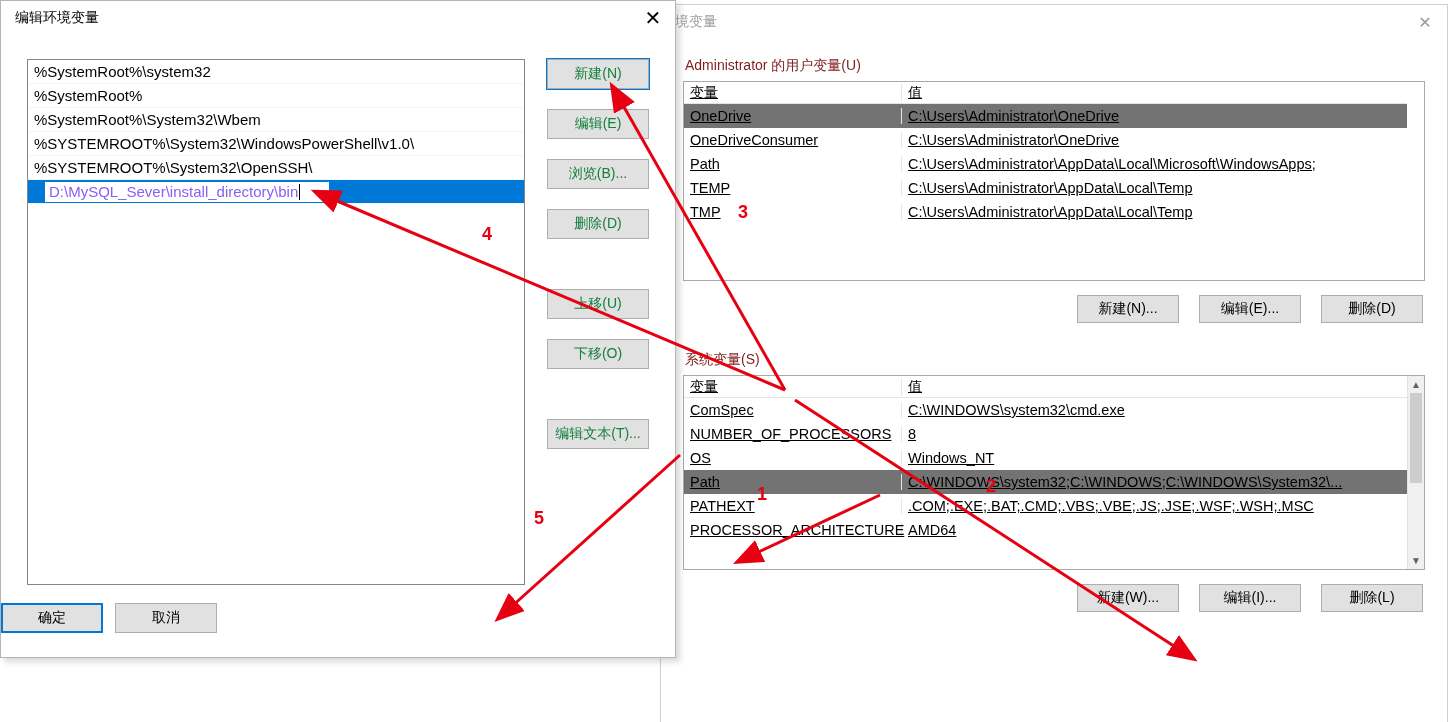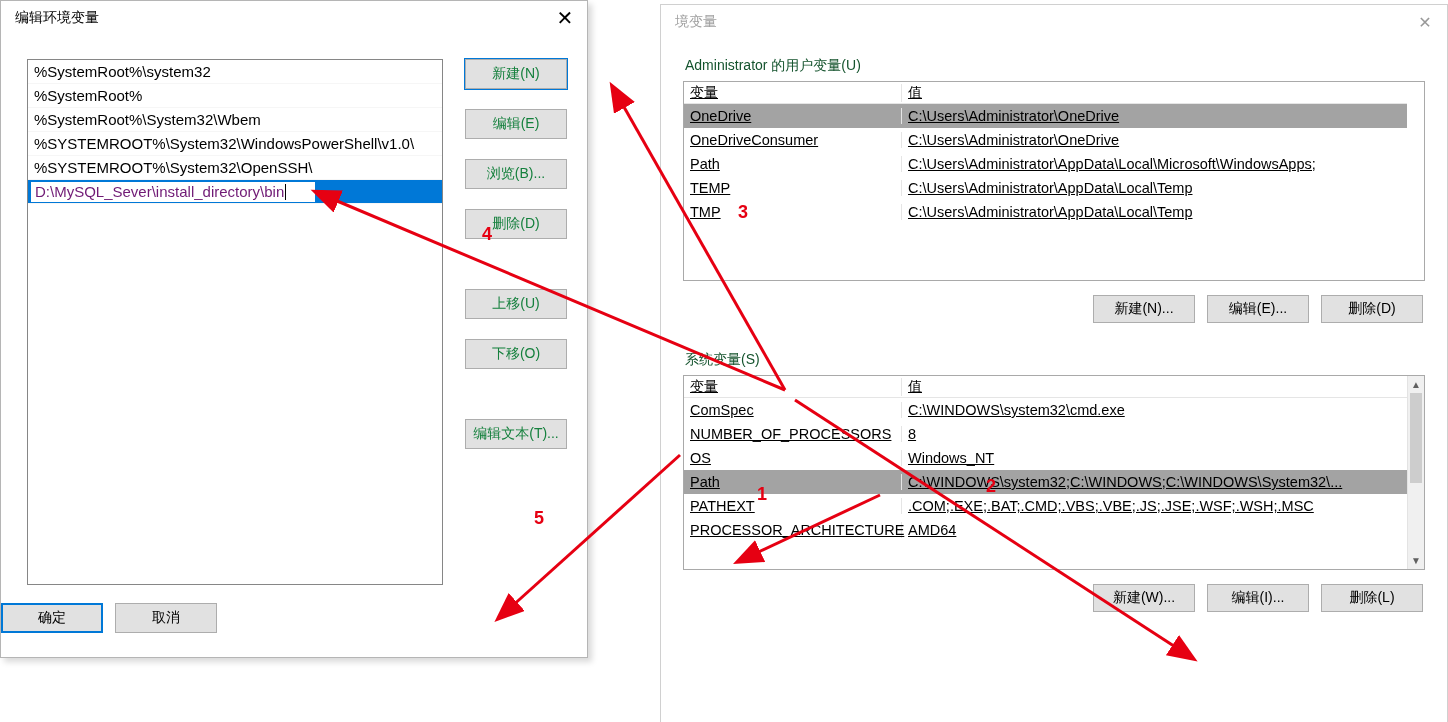--- a/index.html
+++ b/index.html
@@ -14,58 +14,58 @@
     border: 1px solid #d0d0d0;
   }
   .env-titlebar {
     height: 34px;
     display: flex; align-items: center; justify-content: space-between;
     padding: 0 0 0 14px;
     color: #a0a0a0;
   }
   .env-close { width: 44px; height: 34px; display:flex; align-items:center; justify-content:center; color:#999; font-size:16px;}
   .env-body { padding: 18px 22px 10px 22px; }
-  .section-label { font-size: 14px; color:#14532d; margin-bottom: 6px; padding-left: 2px;}
+  .section-label { font-size: 14px; color:#7f1d1d; margin-bottom: 6px; padding-left: 2px;}
   .vars-table {
     border: 1px solid #a9a9a9;
     height: 200px;
     overflow: hidden;
     position: relative;
     background:#fff;
   }
   .vars-table.short { height: 195px; }
   .vars-table-inner { position:absolute; left:0; top:0; right:17px; bottom:0; overflow:hidden;text-decoration:underline;}
   .vars-head {
     display: flex;
     border-bottom: 1px solid #e5e5e5;
     font-size: 14px; color:#000;
     height: 22px;
     align-items: center;
   }
   .col-name { width: 218px; padding-left: 6px; border-right:1px solid #e5e5e5;}
   .col-val  { flex: 1; padding-left: 6px; overflow:hidden; white-space:nowrap; text-overflow:ellipsis;}
   .vars-rows .row { display:flex; height:24px; align-items:center; font-size:14.5px;}
-  .vars-rows .row.sel { background:#a3a3a3; }
+  .vars-rows .row.sel { background:#737373; }
   .scrollbar { position:absolute; right:0; top:0; width:17px; bottom:0; background:#f0f0f0; border-left:1px solid #e3e3e3;}
   .scrollbar .arrow { height:17px; display:flex; align-items:center; justify-content:center; color:#606060; font-size:10px;}
   .scrollbar .thumb { position:absolute; left:2px; right:2px; background:#cdcdcd;}
   .btn-row { display:flex; gap:12px; justify-content:flex-end; margin:14px 2px 0 0;}
   .wbtn {
     width: 102px; height: 28px;
     border: 1px solid #adadad;
     background: #e1e1e1;
     display:flex; align-items:center; justify-content:center;
-    font-size:14px; color:#000;
+    font-size:14px; color:#000;margin-left:8px;
   }
 
   
   .edit-dialog {
     position: absolute;
     left: 0; top: 0;
-    width: 588px; height: 658px;
+    width: 676px; height: 658px;
     background: #fff;
     border: 1px solid #b5b5b5;
     box-shadow: 4px 4px 6px rgba(0,0,0,0.15);
     z-index: 50;
   }
   .edit-titlebar {
     height: 34px;
     display:flex; align-items:center; justify-content:space-between;
     padding: 0 0 0 14px;
     font-size:14px; color:#000;
@@ -79,23 +79,23 @@
   }
   .path-list .prow {
     height: 24px; display:flex; align-items:center; padding-left:6px;
     font-size:15px; border-bottom:1px solid #f6f6f6;
   }
   .path-list .prow.editing {
     background:#0078d7; color:#000;
     padding:0;
   }
   .edit-field {
-    background:#fff; color:#701a75;
+    background:#fff; color:#8b5cf6;
     border:1px solid #0078d7;
-    height:22px; margin:1px 2px;
+    height:22px; margin:1px 16px;
     padding:0 4px; font-size:15px;
     display:flex; align-items:center;
     width: 286px;
     position:relative;
   }
   .caret { display:inline-block; width:1px; height:16px; background:#000; margin-left:1px;}
   .side-btns { display:flex; flex-direction:column; gap:0; }
   .sbtn {
     width: 102px; height: 30px;
     border:1px solid #adadad;

